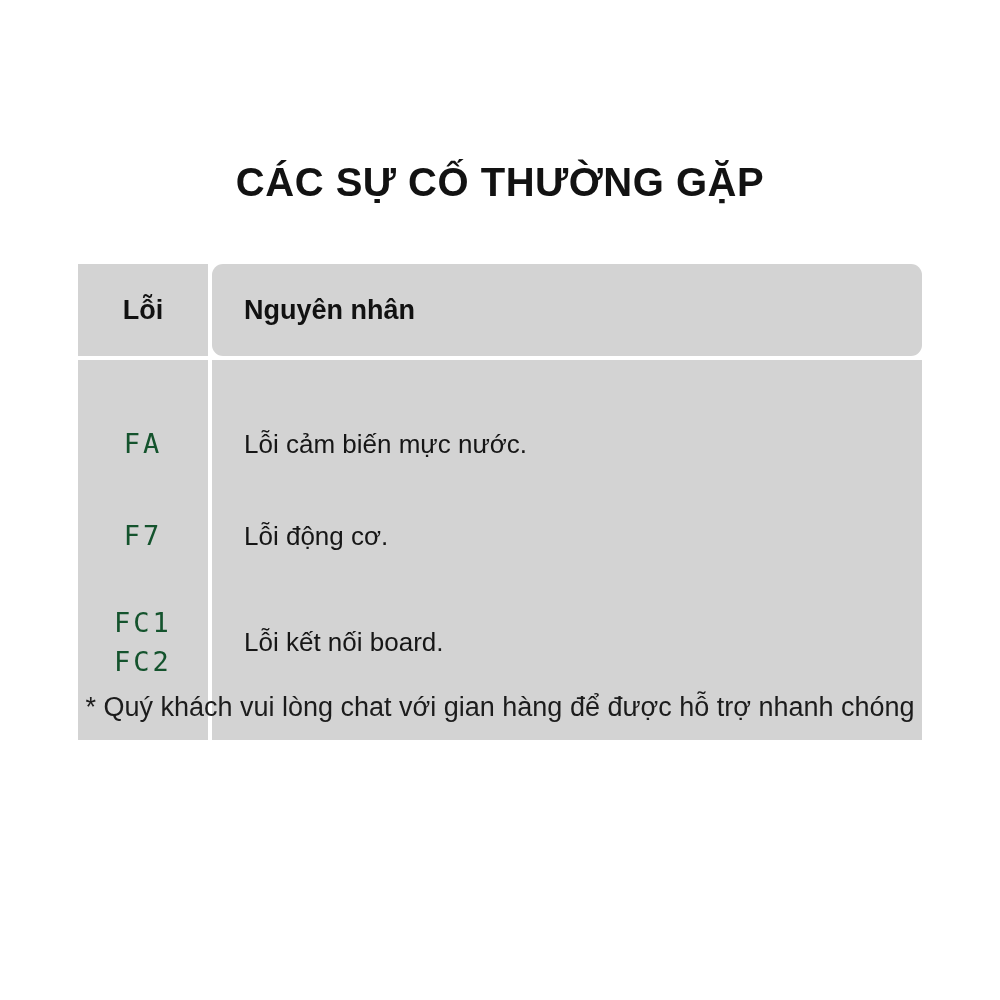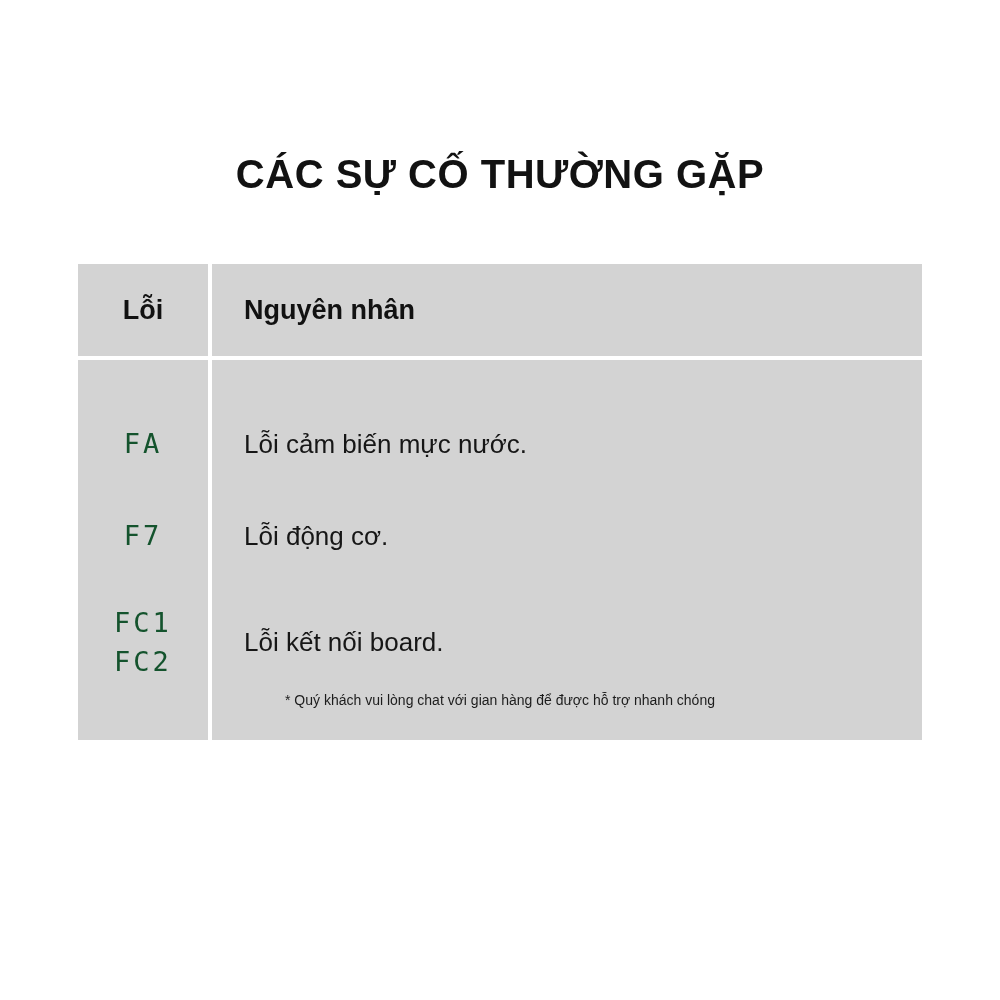--- a/index.html
+++ b/index.html
@@ -15,21 +15,21 @@
     overflow: hidden;
   }
   .page {
     position: relative;
     width: 1000px;
     height: 1000px;
     box-sizing: border-box;
   }
   .title {
     position: absolute;
-    top: 152px;
+    top: 160px;
     left: 0;
     width: 1000px;
     text-align: center;
     font-size: 40px;
     font-weight: bold;
     letter-spacing: 0.5px;
     color: #121212;
     white-space: nowrap;
   }
   .table {
@@ -54,20 +54,21 @@
     text-align: center;
     font-size: 27px;
     font-weight: bold;
     color: #111111;
   }
   .head-cause {
     padding-left: 32px !important;
     font-size: 27px;
     font-weight: bold;
     color: #111111;
+    border-radius: 11px;
   }
   .body-row td {
     background: #d3d3d3;
     vertical-align: middle;
   }
   .sep-col {
     width: 4px;
     background: #ffffff !important;
   }
   .gap-row td {
@@ -96,21 +97,21 @@
   .pad-row td { height: 36px; }
   .code-stack {
     display: block;
   }
   .footnote {
     position: absolute;
     left: 0;
     top: 692px;
     width: 1000px;
     text-align: center;
-    font-size: 14px;
+    font-size: 27px;
     color: #1c1c1c;
     white-space: nowrap;
   }
 </style>
 </head>
 <body>
 
 <div class="page">
 
   <div class="title">CÁC SỰ CỐ THƯỜNG GẶP</div>

